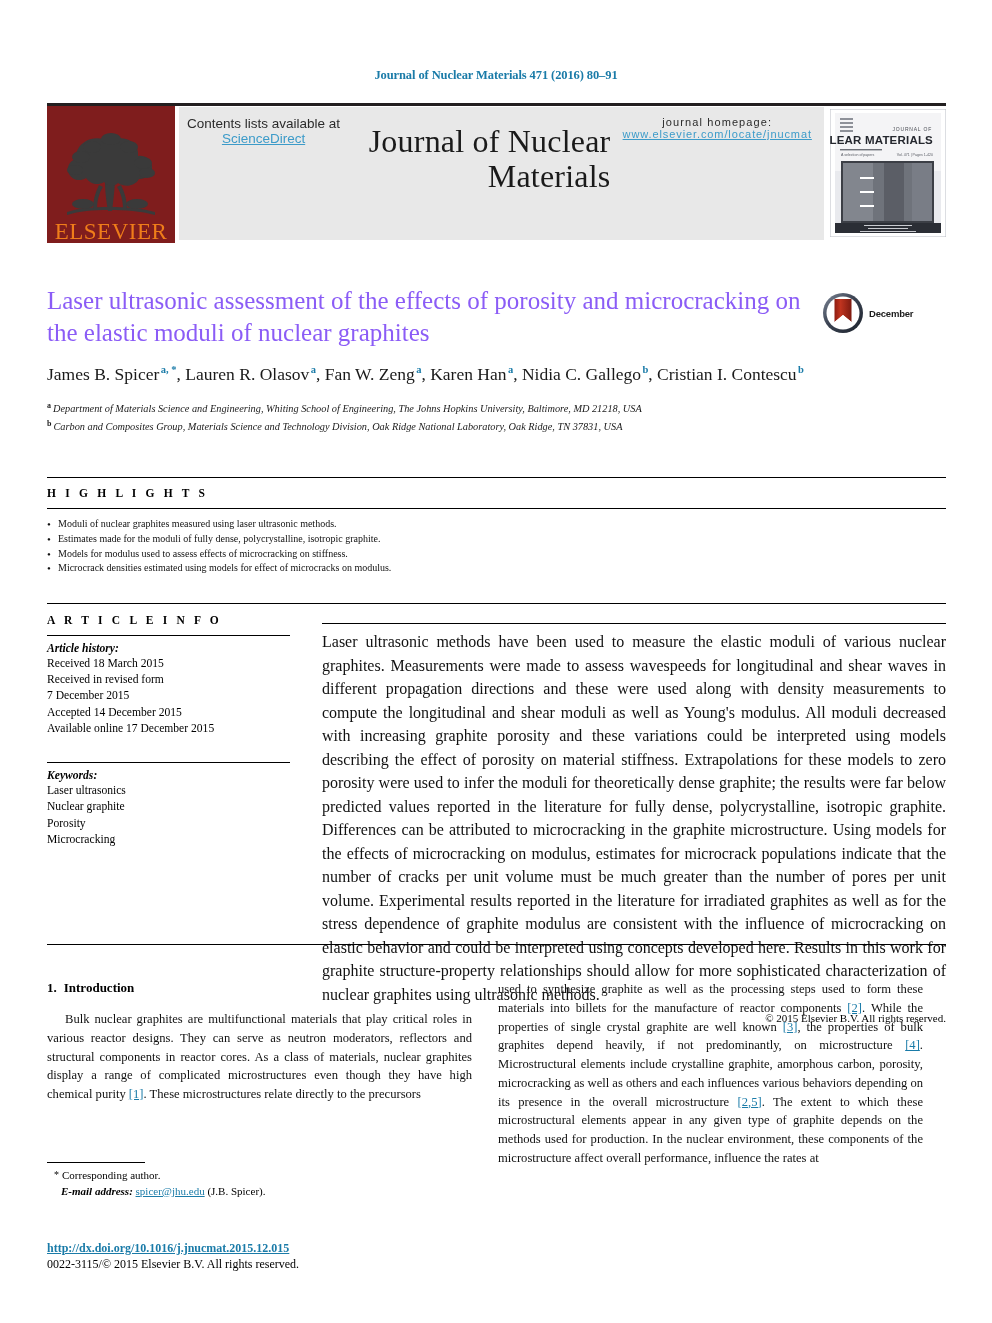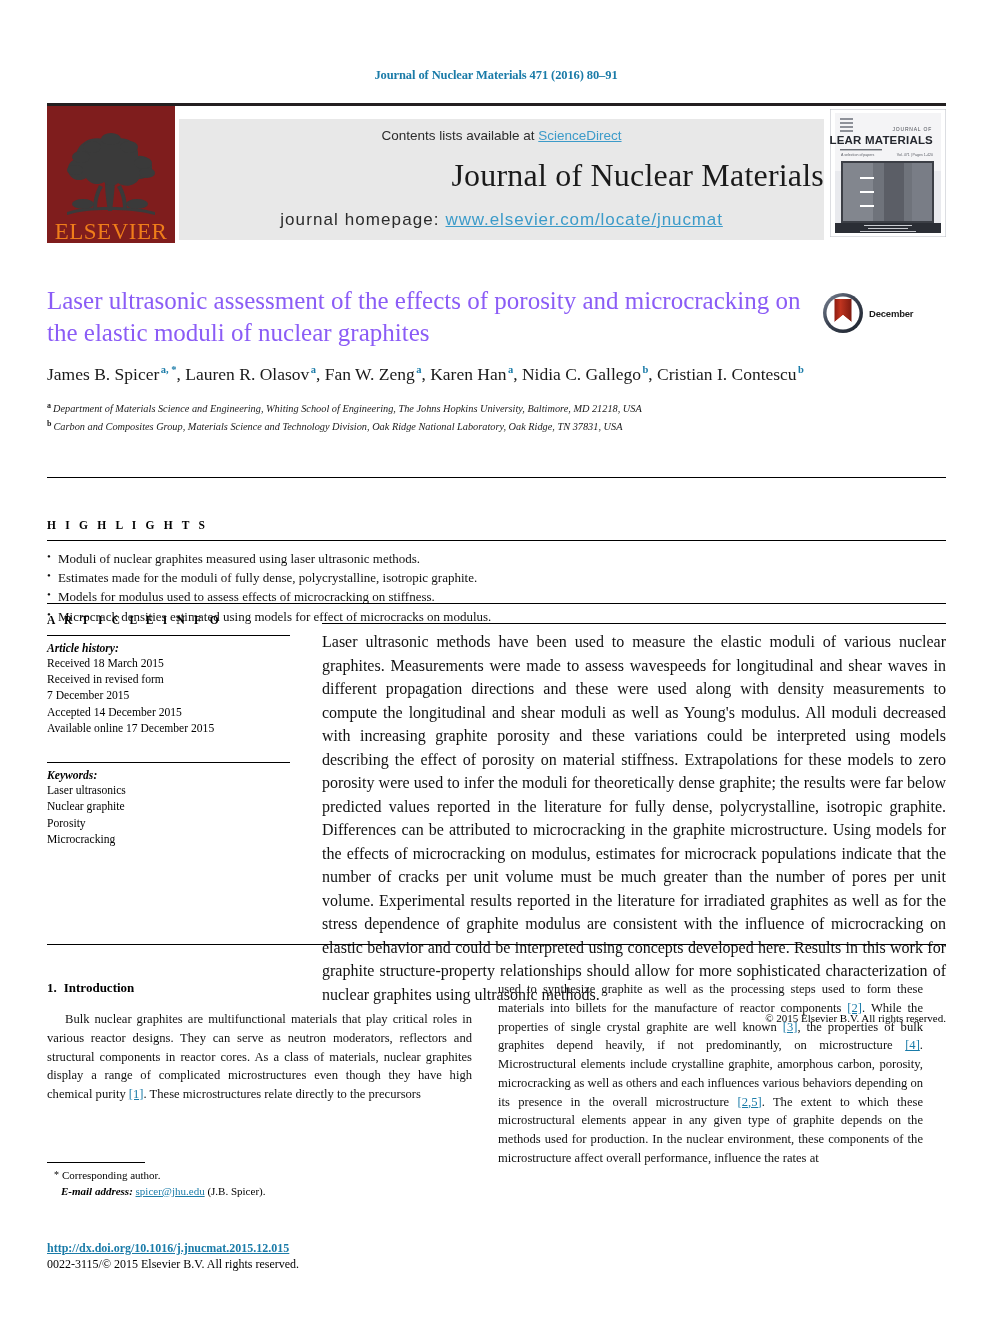--- a/index.html
+++ b/index.html
@@ -63,24 +63,23 @@
     color: #ef7d1a;
     line-height: 1;
     margin-top: 1px;
     font-weight: 400;
   }
 
   .journal-band {
     flex: 1 1 auto;
     background: #e8e8e8;
     margin-left: 4px;
-    margin-top: 13px;
+    margin-top: 1px;
     margin-bottom: 3px;
     display: flex;
-    flex-direction: column;
     justify-content: space-between;
     padding: 9px 0 10px 0;
     text-align: center;
   }
   .contents-line {
     font-family: "Liberation Sans", sans-serif;
     font-size: 13.5px;
     color: #2b2b2b;
   }
   .sd-link { color: #3c9bc9; }
@@ -88,21 +87,21 @@
     font-family: "Liberation Serif", serif;
     font-size: 32px;
     color: #1a1a1a;
     line-height: 1.1;
     padding: 8px 0 10px 0;
     letter-spacing: 0.2px;
     text-align: right;
   }
   .homepage-line {
     font-family: "Liberation Sans", sans-serif;
-    font-size: 17px;
+    font-size: 11px;
     color: #2b2b2b;
     letter-spacing: 1.1px;
   }
   .homepage-url { color: #3c9bc9; letter-spacing: 0.9px;}
 
   .cover-block {
     width: 116px;
     flex: 0 0 116px;
     margin-left: 6px;
     margin-top: 3px;
@@ -184,30 +183,29 @@
     font-family: "Liberation Serif", serif;
     font-weight: bold;
     font-size: 11.5px;
     letter-spacing: 3.2px;
   }
   .highlights {
     position: absolute;
     left: 47px;
     top: 487px;
     width: 899px;
-    margin-top: 32px;
   }
   .hl-rule {
     border-top: 1px solid #000;
     margin-top: 9px;
     margin-bottom: 8px;
   }
   .hl-list { margin: 0; padding: 0; list-style: none; }
   .hl-list li {
-    font-size: 13px;
+    font-size: 10px;
     line-height: 1.48;
     position: relative;
     padding-left: 11px;
     color: #111;
   }
   .hl-list li::before {
     content: "\2022";
     position: absolute;
     left: 0;
     top: -1px;

